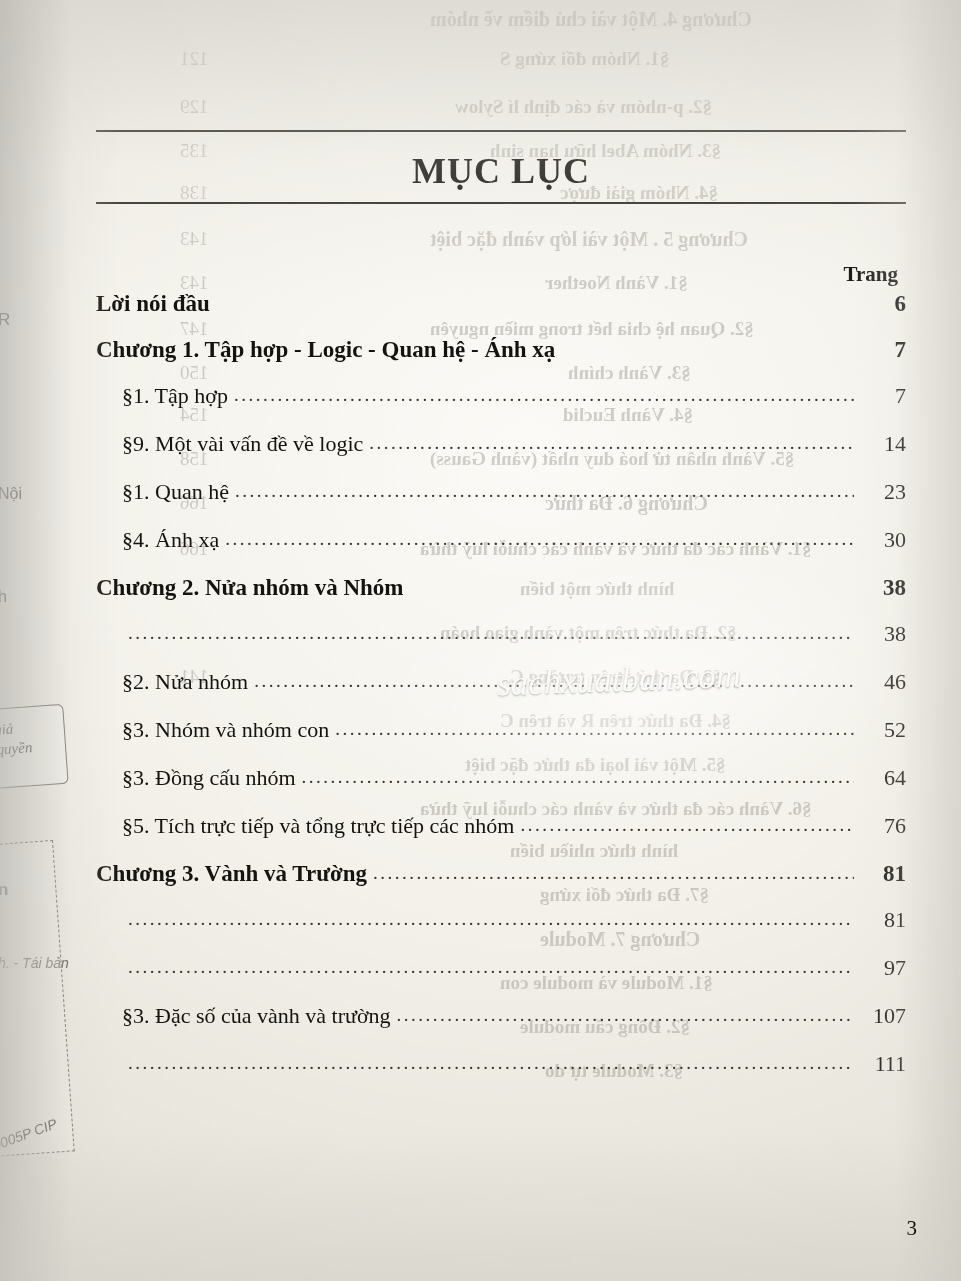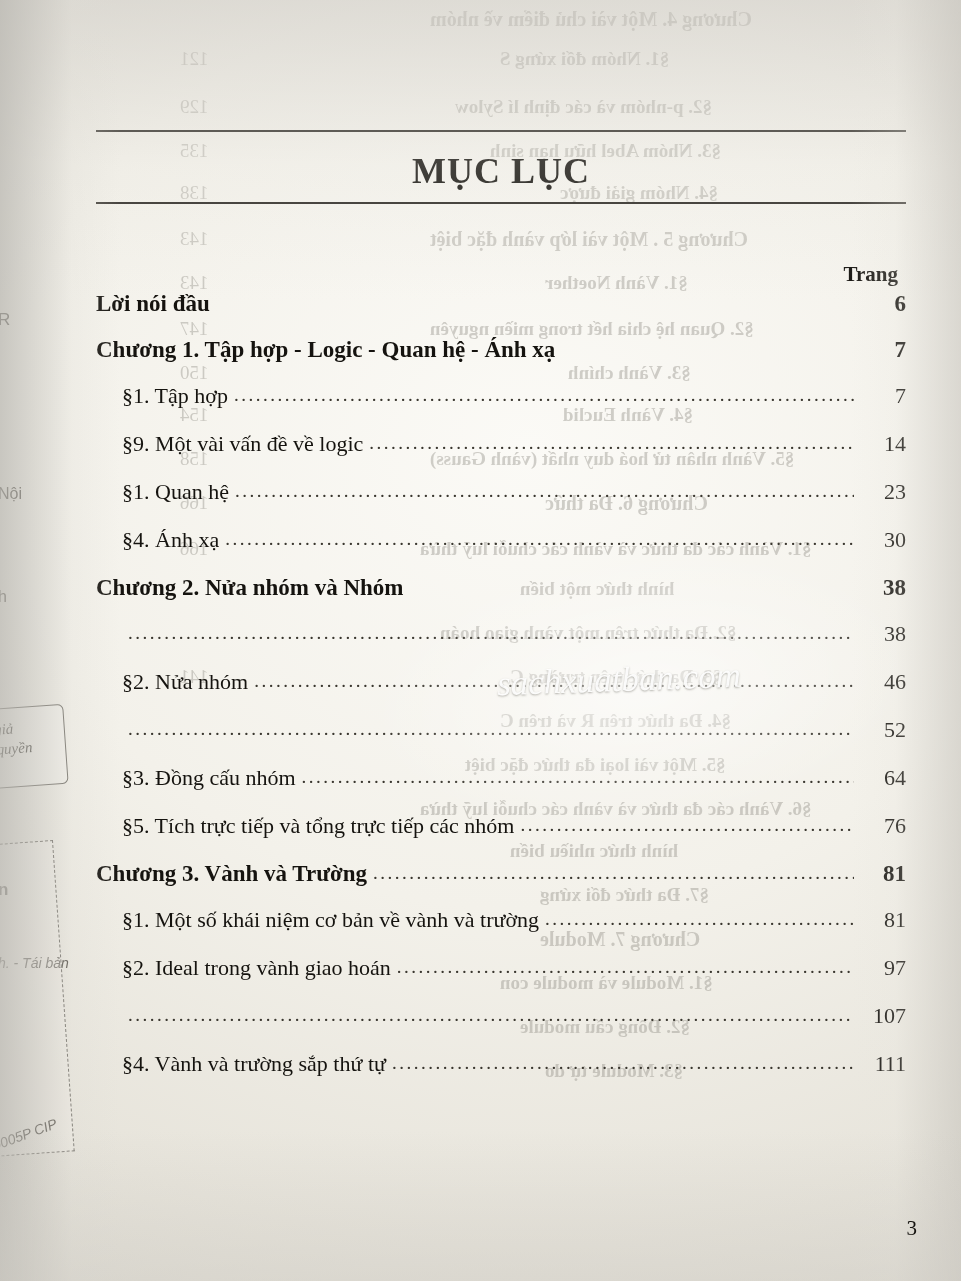--- a/index.html
+++ b/index.html
@@ -309,54 +309,53 @@
         <li class="toc-row lvl-sec">
           <span class="dots">........................................................................................................................</span>
           <span class="pageno">38</span>
         </li>
         <li class="toc-row lvl-sec">
           <span class="label">§2. Nửa nhóm</span>
           <span class="dots">........................................................................................................................</span>
           <span class="pageno">46</span>
         </li>
         <li class="toc-row lvl-sec">
+          <span class="label">§3. Nhóm và nhóm con</span>
           <span class="dots">........................................................................................................................</span>
           <span class="pageno">52</span>
         </li>
         <li class="toc-row lvl-sec">
           <span class="label">§3. Đồng cấu nhóm</span>
           <span class="dots">........................................................................................................................</span>
           <span class="pageno">64</span>
         </li>
         <li class="toc-row lvl-sec">
           <span class="label">§5. Tích trực tiếp và tổng trực tiếp các nhóm</span>
           <span class="dots">........................................................................................................................</span>
           <span class="pageno">76</span>
         </li>
         <li class="toc-row lvl-head chap">
           <span class="label">Chương 3. Vành và Trường</span>
           <span class="dots">........................................................................................................................</span>
           <span class="pageno">81</span>
         </li>
         <li class="toc-row lvl-sec">
-          <span class="label">§1. Một số khái niệm cơ bản về vành và trường</span>
           <span class="dots">........................................................................................................................</span>
           <span class="pageno">81</span>
         </li>
         <li class="toc-row lvl-sec">
-          <span class="label">§2. Ideal trong vành giao hoán</span>
           <span class="dots">........................................................................................................................</span>
           <span class="pageno">97</span>
         </li>
         <li class="toc-row lvl-sec">
+          <span class="label">§3. Đặc số của vành và trường</span>
           <span class="dots">........................................................................................................................</span>
           <span class="pageno">107</span>
         </li>
         <li class="toc-row lvl-sec">
-          <span class="label">§4. Vành và trường sắp thứ tự</span>
           <span class="dots">........................................................................................................................</span>
           <span class="pageno">111</span>
         </li>
       </ul>
   </div>
 
   <div class="glare glare-top"></div>
   <div class="glare glare-left"></div>
   <div class="glare glare-right"></div>
   <div class="glare glare-bottom"></div>

